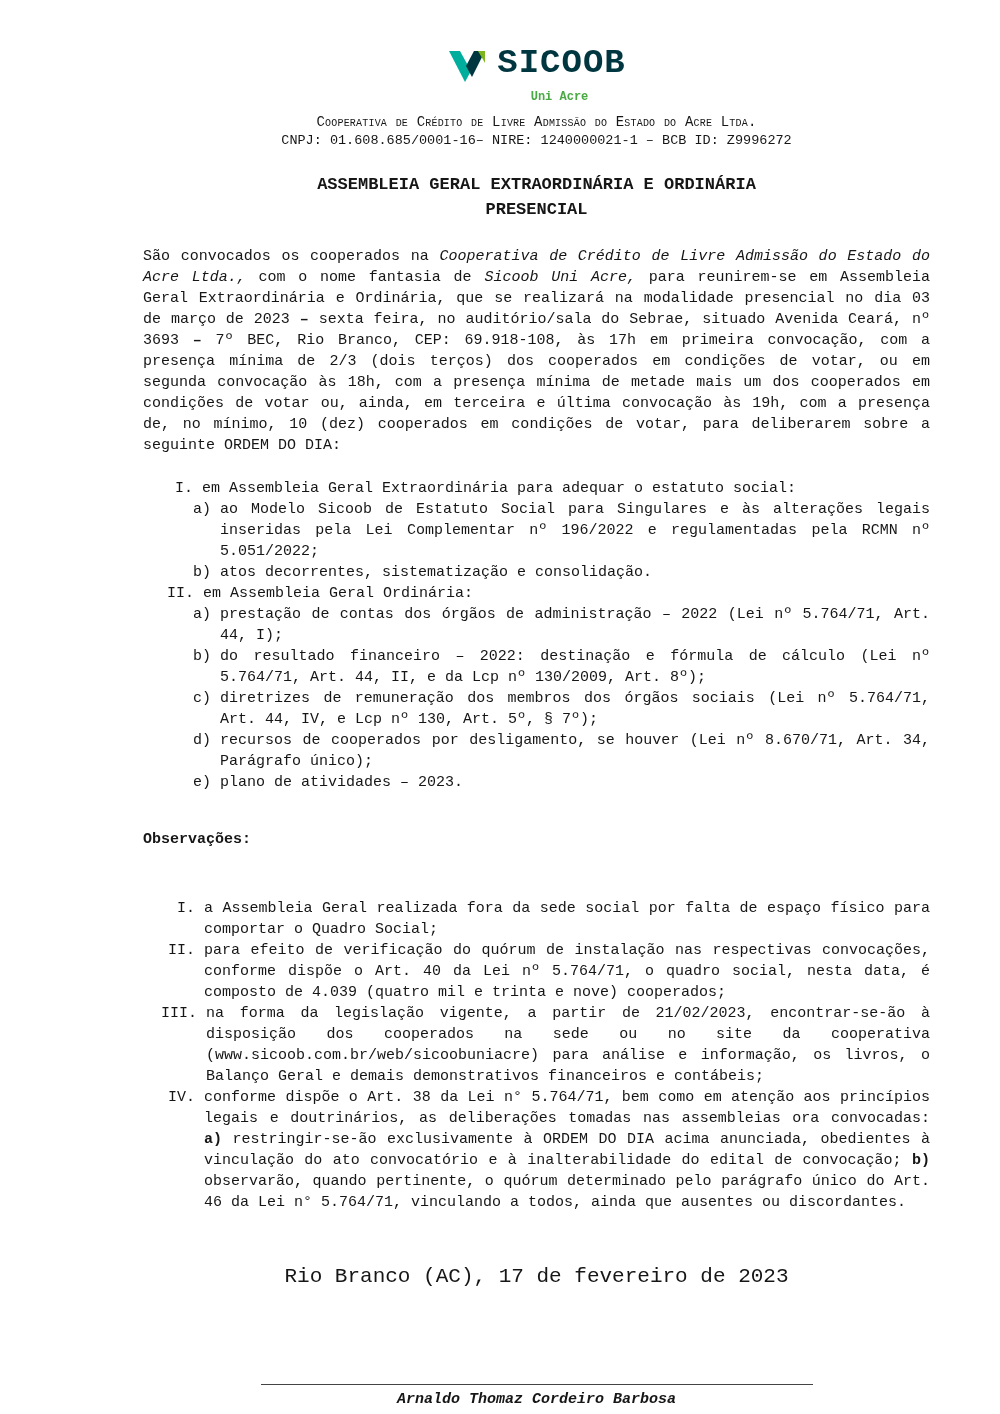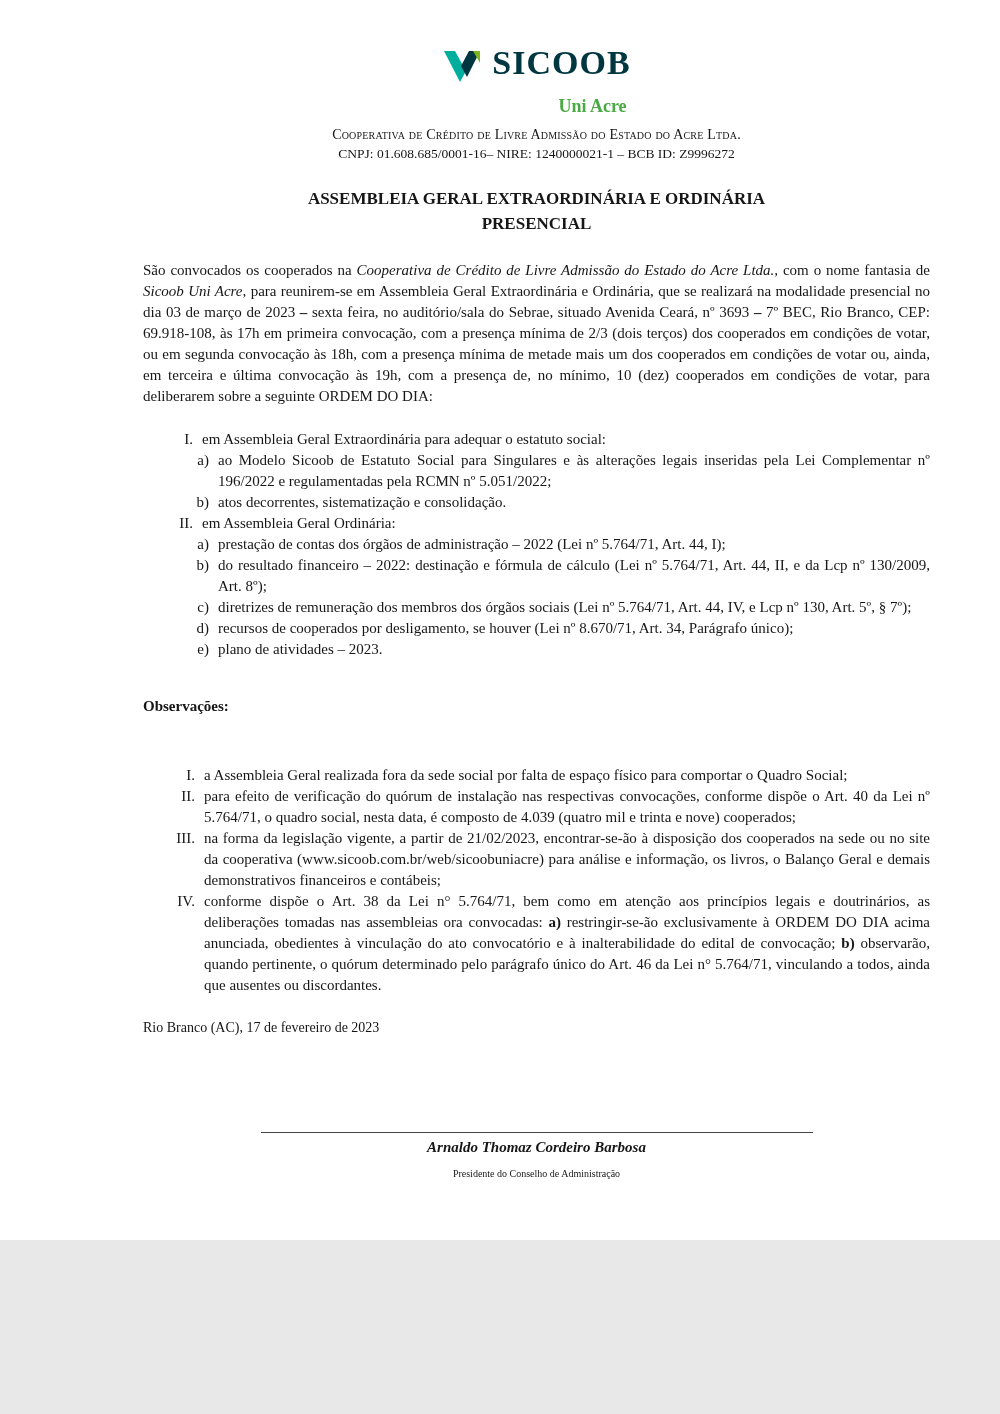--- a/index.html
+++ b/index.html
@@ -1,26 +1,26 @@
 <!DOCTYPE html>
 <html><head>
 <meta charset="utf-8">
 <style>
   html,body{margin:0;padding:0;background:#e8e8e8;}
   .page{
-    width:1000px;height:1240px;margin:0 auto;background:#ffffff;
-    font-family:Liberation Serif, serif;color:#161616;
+    width:1000px;height:1414px;margin:0 auto;background:#ffffff;
+    font-family:Liberation Mono, monospace;color:#161616;
     box-sizing:border-box;padding:46px 70px 0 143px;position:relative;
   }
   
   .logo-block{display:flex;justify-content:center;align-items:flex-start;gap:10px;margin-bottom:10px;}
   .logo-icon{margin-top:4px;}
   .logo-text{display:flex;flex-direction:column;}
   .brand{font-size:34px;font-weight:bold;letter-spacing:1px;line-height:1;}
-  .brand-sub{font-size:18px;font-weight:bold;text-align:right;margin-top:16px;padding-right:4px;}
+  .brand-sub{font-size:12px;font-weight:bold;text-align:center;margin-top:10px;padding-right:4px;}
   
   .coop-name{text-align:center;font-variant:small-caps;font-size:14px;letter-spacing:.2px;}
   .registry{text-align:center;font-size:13.5px;margin-top:3px;}
   
   .titles{text-align:center;margin-top:26px;line-height:1.35;}
   .title-main{font-size:17px;font-weight:bold;}
   .title-sub{font-size:17px;font-weight:bold;}
   .title-mode{font-size:17px;font-weight:bold;margin-top:2px;}
   
   .bodytext{font-size:15px;line-height:21px;}
@@ -33,21 +33,21 @@
   .li .m{flex:0 0 auto;text-align:right;padding-right:9px;}
   .li .t{flex:1;text-align:justify;}
   .agenda .m{min-width:26px;}
   .sub{margin-left:26px;}
   .sub .m{min-width:16px;}
   
   .obs-heading{font-weight:bold;font-size:15px;margin-top:38px;}
   .obs-list{margin-top:50px;margin-left:18px;}
   .obs-list .m{min-width:34px;}
   
-  .dateline{text-align:left;margin-top:24px;font-size:14px;}
+  .dateline{text-align:center;margin-top:52px;font-size:21px;}
   .sig-block{margin-top:96px;text-align:center;}
   .sig-line{width:552px;margin:0 auto;border-top:1px solid #444;height:0;}
   .sig-name{font-size:15px;font-weight:bold;font-style:italic;margin-top:6px;}
   .sig-role{font-size:10px;margin-top:12px;}
 </style>
 </head>
 <body>
 
 <div class="page">
 

